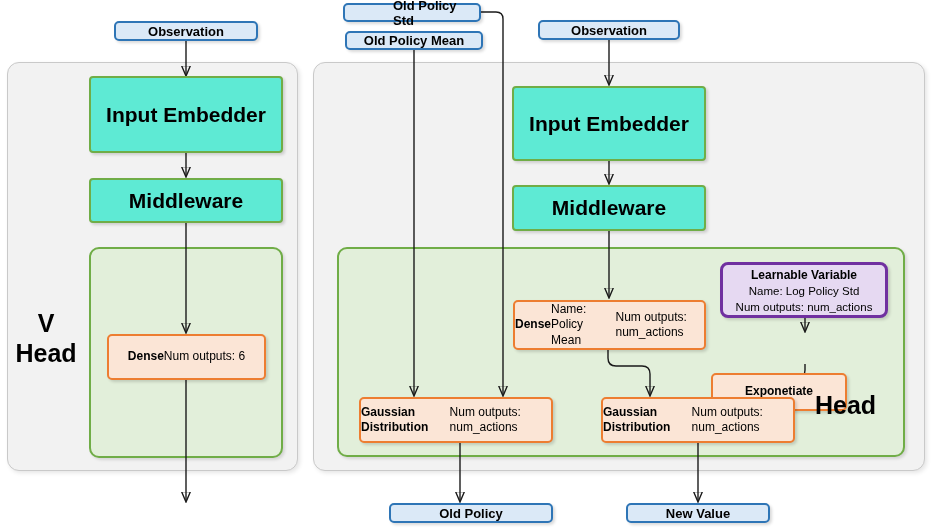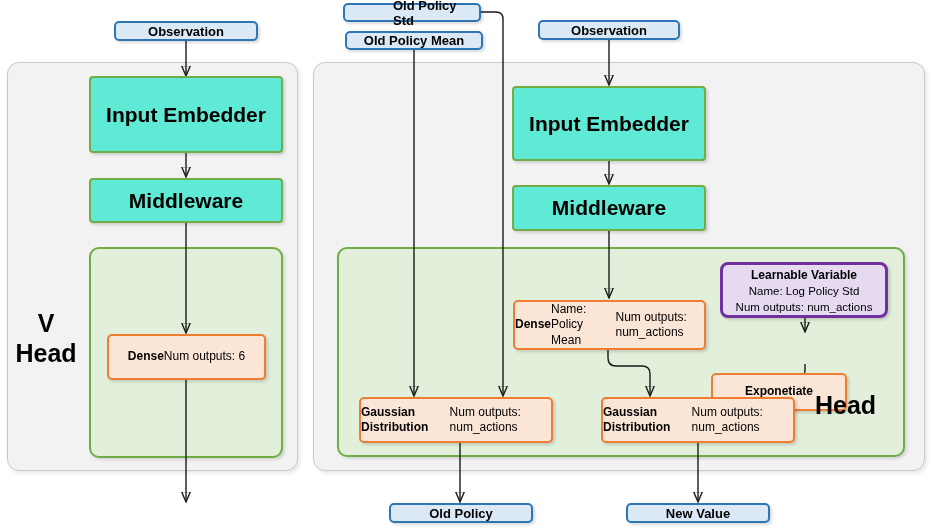--- a/index.html
+++ b/index.html
@@ -89,21 +89,21 @@
   </div>
   <div class="abs io" style="left:343px;top:3px;width:138px;height:19px;padding-left:48px;">
     <span>Old Policy Std</span>
   </div>
   <div class="abs io" style="left:345px;top:31px;width:138px;height:19px;">
     <span>Old Policy Mean</span>
   </div>
   <div class="abs io" style="left:538px;top:20px;width:142px;height:20px;">
     <span>Observation</span>
   </div>
-  <div class="abs io" style="left:389px;top:503px;width:144px;height:20px;">
+  <div class="abs io" style="left:389px;top:503px;width:164px;height:20px;">
     <span>Old Policy</span>
   </div>
   <div class="abs io" style="left:626px;top:503px;width:144px;height:20px;">
     <span>New Value</span>
   </div>
 
   <div class="abs gbox" style="left:89px;top:76px;width:194px;height:77px;">
     <span>Input Embedder</span>
   </div>
   <div class="abs gbox" style="left:89px;top:178px;width:194px;height:45px;">

